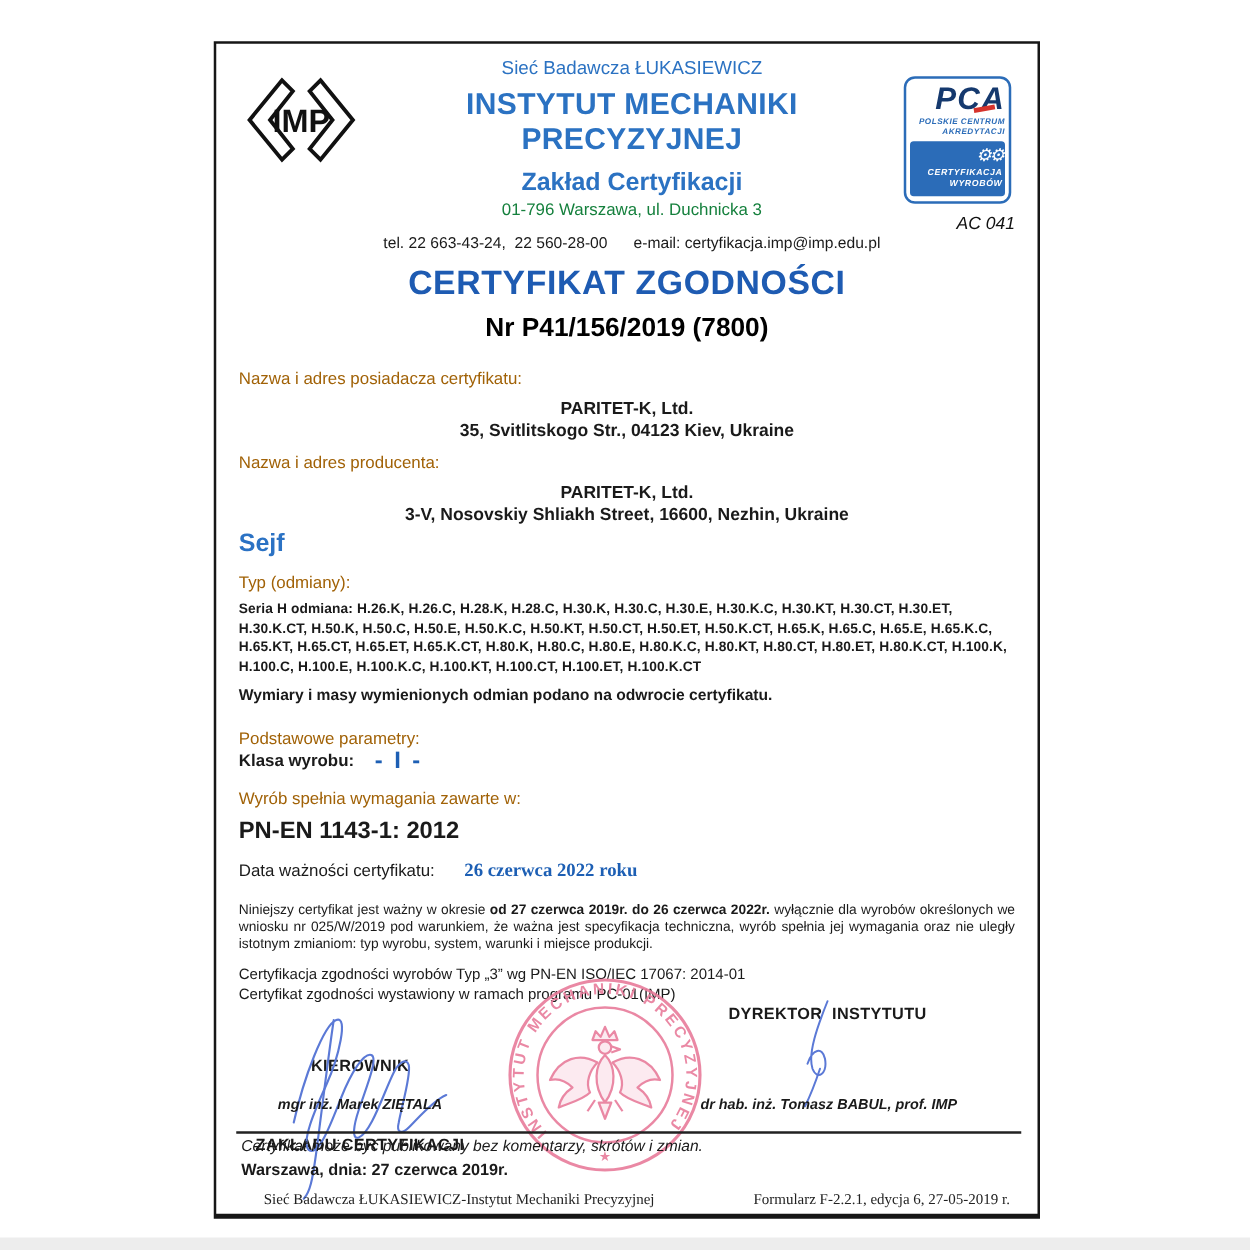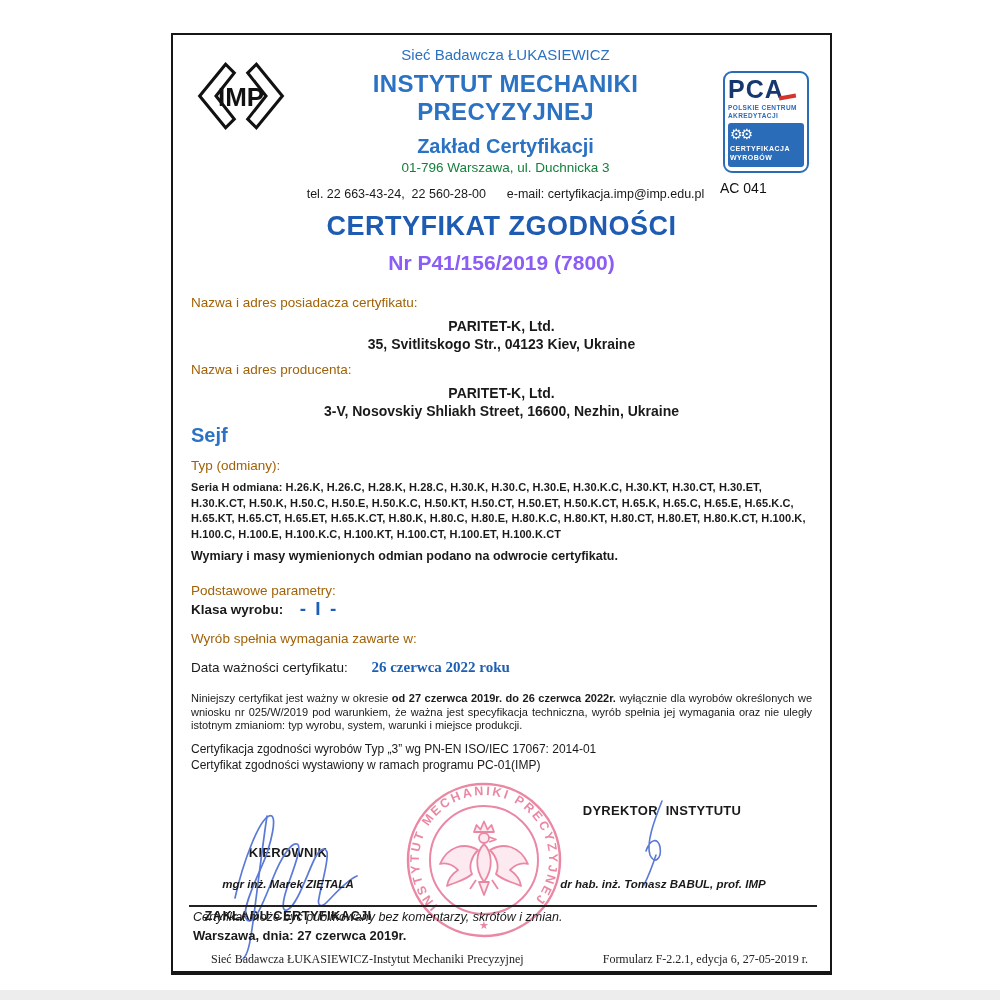--- a/index.html
+++ b/index.html
@@ -15,34 +15,34 @@
   .imp-logo { margin-top:15px; flex:0 0 auto; }
   .header-center { flex:1 1 auto; text-align:center; padding-top:2px; }
   .net  { font-size:15px; color:#2b72c2; }
   .inst { font-size:24px; font-weight:bold; color:#2b72c2; margin-top:7px; letter-spacing:.3px; }
   .dept { font-size:20px; font-weight:bold; color:#2b72c2; margin-top:9px; }
   .addr { font-size:13.5px; color:#15803d; margin-top:2px; }
   .contact { font-size:12.5px; color:#1a1a1a; margin-top:12px; white-space:pre; }
   .web  { font-size:12.5px; color:#1a1a1a; margin-top:2px; }
 
   
-  .pca-col { width:92px; flex:0 0 auto; text-align:left; margin-top:27px; }
+  .pca-col { width:92px; flex:0 0 auto; text-align:right; margin-top:17px;font-style:italic; }
   .pca-box { width:86px; margin:0 auto; border:2px solid #2b6cb8; border-radius:9px; padding:3px 3px 4px; background:#fff; }
   .pca-acronym { position:relative; font-size:25px; font-weight:bold; color:#15396e; letter-spacing:1px; line-height:26px; }
   .pca-acronym::after { content:""; position:absolute; right:8px; bottom:3px; width:17px; height:4px;
                         background:#d6332c; transform:rotate(-10deg); }
   .pca-small { font-size:6.5px; font-weight:bold; color:#2b6cb8; line-height:8px; letter-spacing:.4px; margin-top:2px; }
   .pca-blue  { margin-top:3px; background:#2b6cb8; border-radius:3px; color:#fff; padding:3px 2px 5px; }
   .pca-gears { font-size:14px; line-height:16px; letter-spacing:-2px; }
   .pca-wyr   { font-size:7px; font-weight:bold; letter-spacing:.5px; line-height:9px; margin-top:2px; }
   .pca-code  { font-size:14px; color:#111; margin-top:7px; }
 
   
   .title   { text-align:center; font-size:27px; font-weight:bold; color:#1e5bb2; margin-top:10px; letter-spacing:.5px; }
-  .cert-no { text-align:center; font-size:21px; font-weight:bold; color:#8b5cf6; margin-top:9px; }
+  .cert-no { text-align:center; font-size:21px; font-weight:bold; color:#000000; margin-top:9px; }
 
   
   .lbl  { font-size:13.5px; color:#a16207; }
   .bold14 { font-size:14px; font-weight:bold; line-height:18px;text-align:center; }
   .mt20 { margin-top:20px; } .mt11 { margin-top:11px; } .mt9 { margin-top:9px; } .mt7 { margin-top:7px; }
   .sejf { font-size:20px; font-weight:bold; color:#2b72c4; margin-top:4px; }
   .series { font-size:11px; font-weight:bold; line-height:15.5px; margin-top:7px; letter-spacing:.1px; }
   .note { font-size:12.5px; font-weight:bold; margin-top:7px; }
   .klasa-row { margin-top:0; }
   .klasa-lbl { font-size:13.5px; font-weight:bold; }
@@ -133,20 +133,21 @@
     <div class="lbl mt11">Typ (odmiany):</div>
     <div class="series">Seria H odmiana: H.26.K, H.26.C, H.28.K, H.28.C, H.30.K, H.30.C, H.30.E, H.30.K.C, H.30.KT, H.30.CT, H.30.ET, H.30.K.CT, H.50.K, H.50.C, H.50.E, H.50.K.C, H.50.KT, H.50.CT, H.50.ET, H.50.K.CT, H.65.K, H.65.C, H.65.E, H.65.K.C, H.65.KT, H.65.CT, H.65.ET, H.65.K.CT, H.80.K, H.80.C, H.80.E, H.80.K.C, H.80.KT, H.80.CT, H.80.ET, H.80.K.CT, H.100.K, H.100.C, H.100.E, H.100.K.C, H.100.KT, H.100.CT, H.100.ET, H.100.K.CT</div>
     <div class="note">Wymiary i masy wymienionych odmian podano na odwrocie certyfikatu.</div>
 
     <div class="lbl mt20">Podstawowe parametry:</div>
     <div class="klasa-row">
       <span class="klasa-lbl">Klasa wyrobu:</span>
       <span class="klasa-val">- I -</span>
     </div>
     <div class="lbl mt11">Wyrób spełnia wymagania zawarte w:</div>
+    <div class="pn">PN-EN 1143-1: 2012</div>
     <div class="valid-row">
       <span class="valid-lbl">Data ważności certyfikatu:</span>
       <span class="valid-val">26 czerwca 2022 roku</span>
     </div>
 
     <div class="statement">
       <span>Niniejszy certyfikat jest ważny w okresie </span><b>od 27 czerwca 2019r. do 26 czerwca 2022r.</b><span> wyłącznie dla wyrobów określonych we wniosku nr 025/W/2019 pod warunkiem, że ważna jest specyfikacja techniczna, wyrób spełnia jej wymagania oraz nie uległy istotnym zmianiom: typ wyrobu, system, warunki i miejsce produkcji.</span>
     </div>
     <div class="scheme">
       <div>Certyfikacja zgodności wyrobów Typ „3” wg PN-EN ISO/IEC 17067: 2014-01</div>

